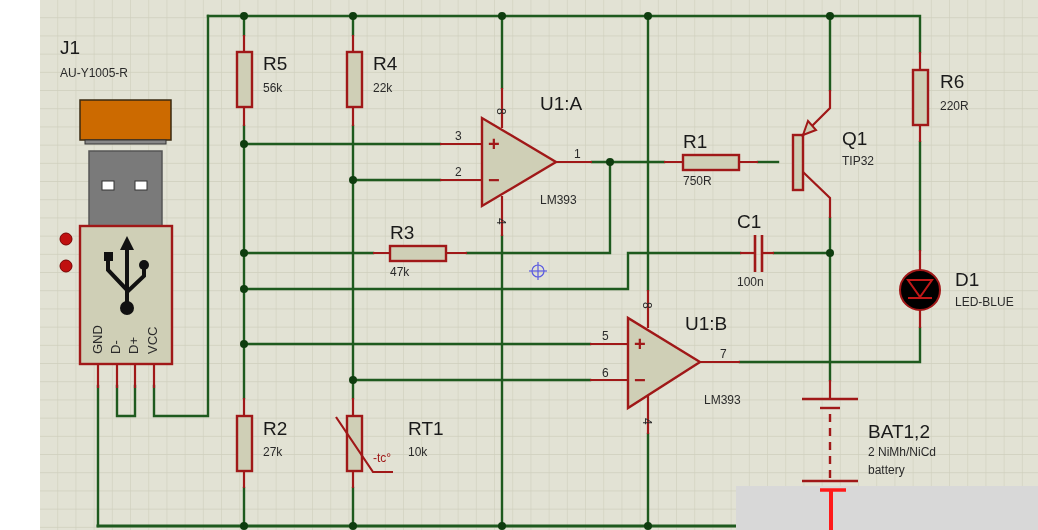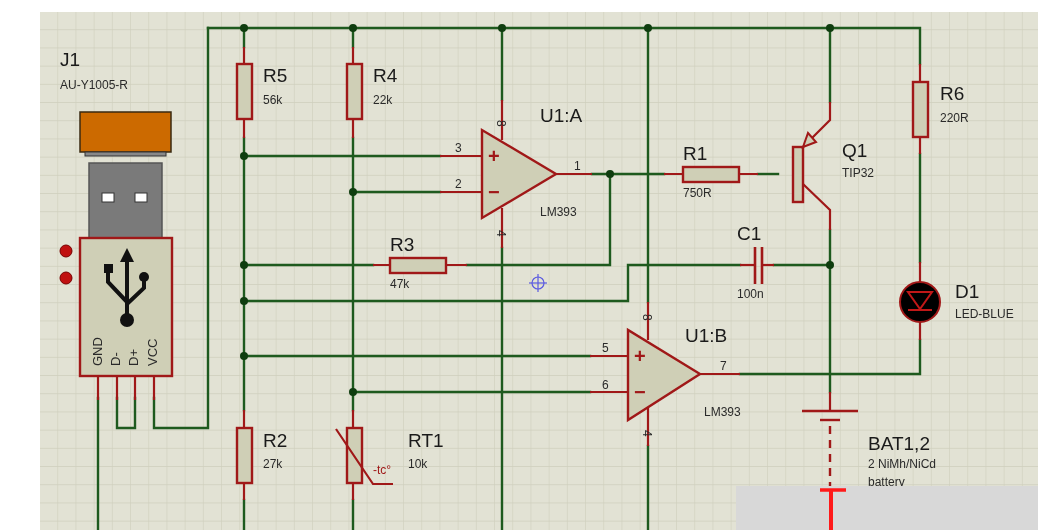--- a/index.html
+++ b/index.html
@@ -1,17 +1,17 @@
 <!DOCTYPE html>
 <html><head>
 <meta charset="utf-8">
 <style>
   html,body{margin:0;padding:0;background:#ffffff;}
   body{width:1038px;height:530px;position:relative;overflow:hidden;font-family:"Liberation Sans",sans-serif;}
-  #canvas{position:absolute;left:40px;top:12px;width:998px;height:376px;}
+  #canvas{position:absolute;left:40px;top:0;width:998px;height:376px;}
   svg text{font-family:"Liberation Sans",sans-serif;}
   .wire{stroke:#1e5a1e;stroke-width:2.4;fill:none;stroke-linecap:square;}
   .pin{stroke:#a01818;stroke-width:2.2;fill:none;}
   .body{fill:#cfcfb6;stroke:#a01818;stroke-width:2.4;}
   .dot{fill:#0f3d0f;}
   .ref{font-size:19px;fill:#1a1a1a;}
   .val{font-size:12px;fill:#2a2a2a;}
   .pinno{font-size:12px;fill:#2a2a2a;}
   #overlay{position:absolute;left:736px;top:486px;width:302px;height:44px;background:#d8d8d8;}
 </style>

